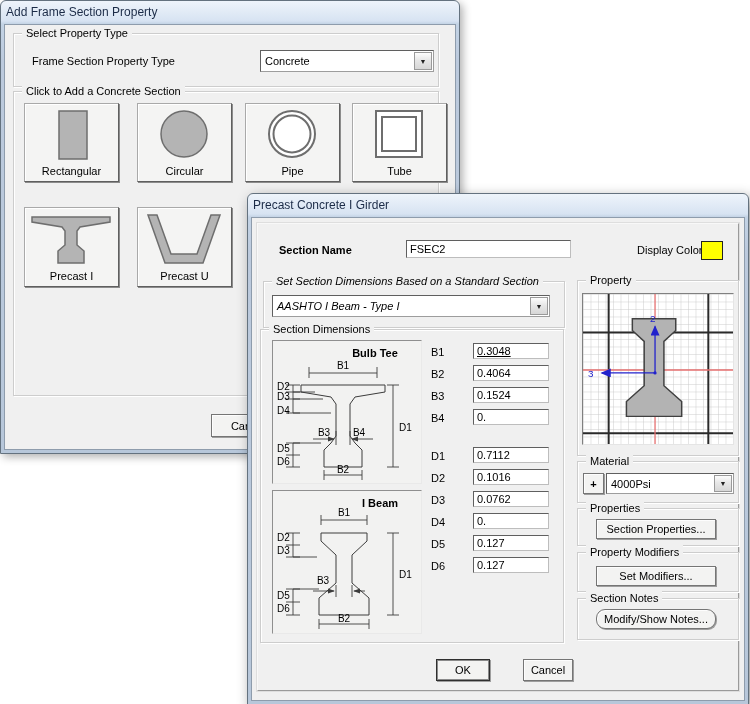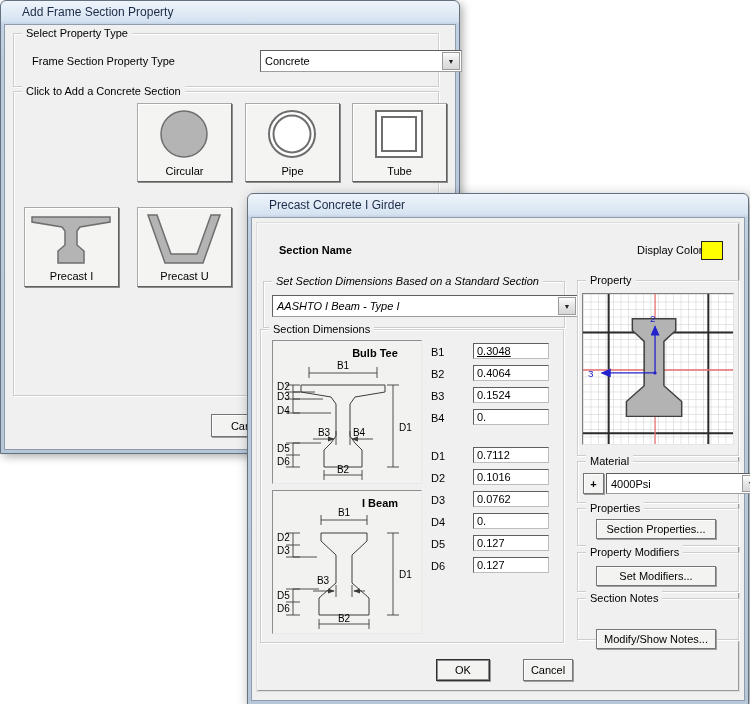--- a/index.html
+++ b/index.html
@@ -2,35 +2,35 @@
 <html><head>
 <meta charset="utf-8">
 <style>
   html,body{margin:0;padding:0;}
   body{font-family:"Liberation Sans", sans-serif; background:#ffffff;}
   #canvas{position:relative;width:750px;height:704px;background:#ffffff;overflow:hidden;}
 
   
   .window{position:absolute;border:1px solid #64727f;border-radius:6px 6px 0 0;
     background:linear-gradient(180deg,#eef4fb 0px,#d7e3f2 20px,#c3d3e5 23px,#bccadd 60px,#b7c7da 100%);}
-  .titlebar{height:22px;line-height:22px;padding-left:21px;font-size:12px;color:#1b2b47;
+  .titlebar{height:22px;line-height:22px;padding-left:5px;font-size:12px;color:#1b2b47;
     white-space:nowrap;overflow:hidden;}
   .client{position:absolute;left:3px;right:3px;top:23px;bottom:3px;background:#f0f0f0;
     border:1px solid #8e9cac;}
   #bg-window{left:0;top:0;width:458px;height:452px;box-shadow:3px 3px 8px rgba(0,0,0,.30);z-index:1;}
   #fg-window{left:247px;top:193px;width:500px;height:510px;box-shadow:4px 5px 14px rgba(0,0,0,.45);z-index:2;}
 
   
   .group{position:absolute;border:1px solid #cdcdcd;box-shadow:1px 1px 0 #ffffff inset, 1px 1px 0 #ffffff;}
   .group > .glabel{position:absolute;top:-8px;left:8px;background:#f0f0f0;padding:0 4px;
     font-size:11px;color:#000;line-height:14px;white-space:nowrap;}
   .lab{position:absolute;font-size:11px;color:#000;white-space:nowrap;}
   .tfield{position:absolute;background:#fff;border:1px solid;border-color:#5f5f5f #bdbdbd #bdbdbd #5f5f5f;
     font-family:"Liberation Sans",sans-serif;font-size:11px;padding:0 0 0 3px;margin:0;color:#000;}
-  .combo{position:absolute;background:#fff;border:1px solid;border-color:#5f5f5f #9d9d9d #9d9d9d #5f5f5f;padding-left:28px;}
+  .combo{position:absolute;background:#fff;border:1px solid;border-color:#5f5f5f #9d9d9d #9d9d9d #5f5f5f;}
   .combo .cval{position:absolute;left:4px;top:0;bottom:0;font-size:11px;display:flex;align-items:center;}
   .combo .carrow{position:absolute;right:1px;top:1px;bottom:1px;width:16px;
     background:linear-gradient(#fdfdfd,#e7e7e7 45%,#d7d7d7);border:1px solid #9a9a9a;
     display:flex;align-items:center;justify-content:center;font-size:7px;color:#222;}
   .btn{position:absolute;background:#f3f3f2;border:1px solid #757575;
     box-shadow:inset 1px 1px 0 #fdfdfd, 1px 1px 0 #9e9e9e;
     font-size:11px;color:#000;display:flex;align-items:center;justify-content:center;cursor:default;}
   .btn.default{border:1px solid #2f2f2f;box-shadow:inset 0 0 0 1px #8a8a8a, inset 1px 1px 0 #fdfdfd, 1px 1px 0 #9e9e9e;}
   .secbtn{position:absolute;background:#f4f4f3;border:1px solid;border-color:#a9a9a9 #5f5f5f #5f5f5f #a9a9a9;
     box-shadow:inset 1px 1px 0 #ffffff, 1px 1px 0 #8c8c8c;}
@@ -63,20 +63,26 @@
         <span class="lab" style="left:18px;top:21px;">Frame Section Property Type</span>
         <div class="combo" style="left:246px;top:16px;width:172px;height:20px;">
           <span class="cval">Concrete</span>
           <span class="carrow">▼</span>
         </div>
       </div>
 
       <div class="group" style="left:8px;top:66px;width:424px;height:303px;">
         <span class="glabel">Click to Add a Concrete Section</span>
 
+        <div class="secbtn" style="left:10px;top:11px;width:93px;height:77px;">
+          <svg class="sicon" width="86" height="56" viewBox="0 0 86 56">
+            <rect x="31" y="3" width="28" height="48" fill="#b4b4b4" stroke="#6e6e6e" stroke-width="1.5"></rect>
+          </svg>
+          <span class="slabel">Rectangular</span>
+        </div>
 
         <div class="secbtn" style="left:123px;top:11px;width:93px;height:77px;">
           <svg class="sicon" width="86" height="56" viewBox="0 0 86 56">
             <circle cx="43" cy="26" r="23" fill="#b4b4b4" stroke="#6e6e6e" stroke-width="1.5"></circle>
           </svg>
           <span class="slabel">Circular</span>
         </div>
 
         <div class="secbtn" style="left:231px;top:11px;width:93px;height:77px;">
           <svg class="sicon" width="86" height="56" viewBox="0 0 86 56">
@@ -116,20 +122,21 @@
   </div>
 
   <div class="window" id="fg-window">
     <div class="titlebar">
       <span>Precast Concrete I Girder</span>
     </div>
     <div class="client">
       <div class="panel" style="left:5px;top:5px;width:480px;height:466px;"></div>
 
       <span class="lab bold" style="left:27px;top:26px;">Section Name</span>
+      <input class="tfield" style="left: 154px; top: 22px; width: 160px; height: 16px;" value="FSEC2">
       <span class="lab" style="left:385px;top:26px;">Display Color</span>
       <div class="swatch" style="left: 449px; top: 23px; width: 20px; height: 17px; background: rgb(255, 255, 0);"></div>
 
       <div class="group" style="left:11px;top:63px;width:300px;height:45px;font-style:italic;">
         <span class="glabel">Set Section Dimensions Based on a Standard Section</span>
         <div class="combo" style="left:8px;top:13px;width:276px;height:20px;">
           <span class="cval">AASHTO I Beam - Type I</span>
           <span class="carrow">▼</span>
         </div>
       </div>
@@ -263,21 +270,21 @@
 
       <div class="group" style="left:325px;top:334px;width:160px;height:38px;">
         <span class="glabel">Property Modifiers</span>
         <div class="btn" style="left:18px;top:13px;width:118px;height:18px;">
           <span>Set Modifiers...</span>
         </div>
       </div>
 
       <div class="group" style="left:325px;top:380px;width:160px;height:40px;">
         <span class="glabel">Section Notes</span>
-        <div class="btn" style="left:18px;top:30px;width:118px;height:18px;">
+        <div class="btn" style="left:18px;top:10px;width:118px;height:18px;border-radius:9px;">
           <span>Modify/Show Notes...</span>
         </div>
       </div>
 
       <div class="btn default" style="left:184px;top:441px;width:52px;height:20px;">
         <span>OK</span>
       </div>
       <div class="btn" style="left:271px;top:441px;width:48px;height:20px;">
         <span>Cancel</span>
       </div>

